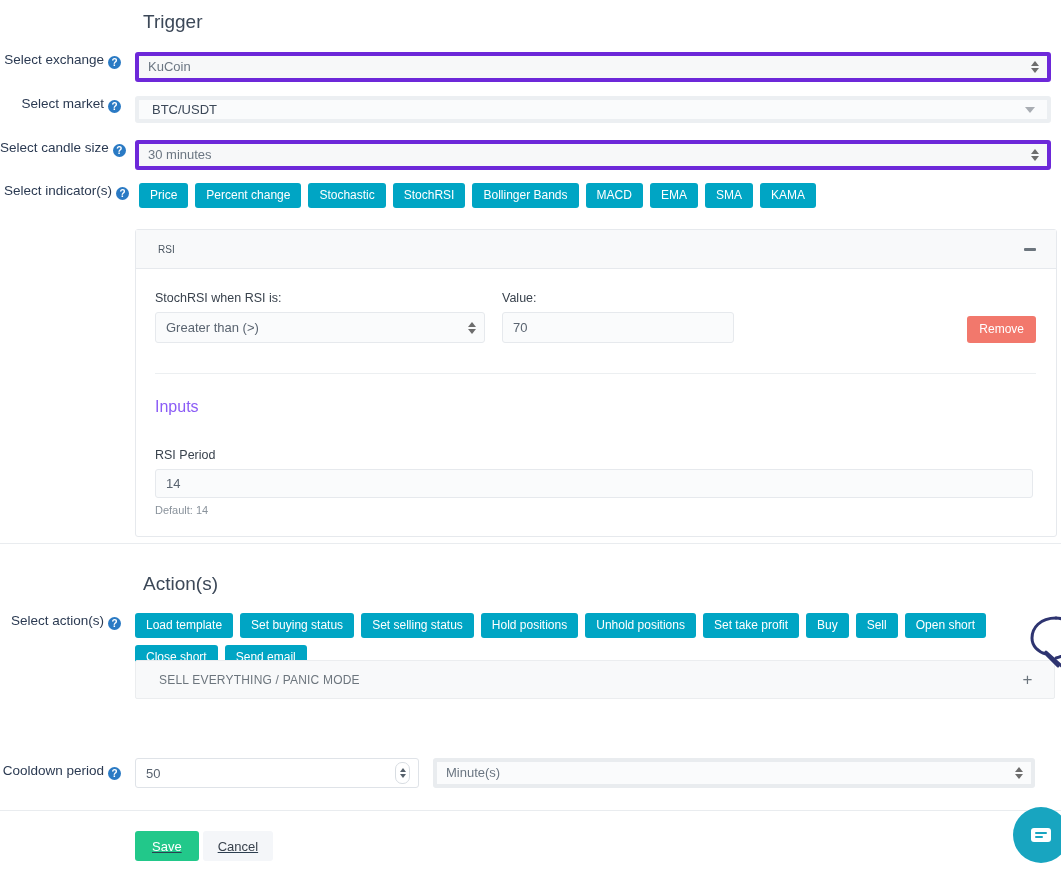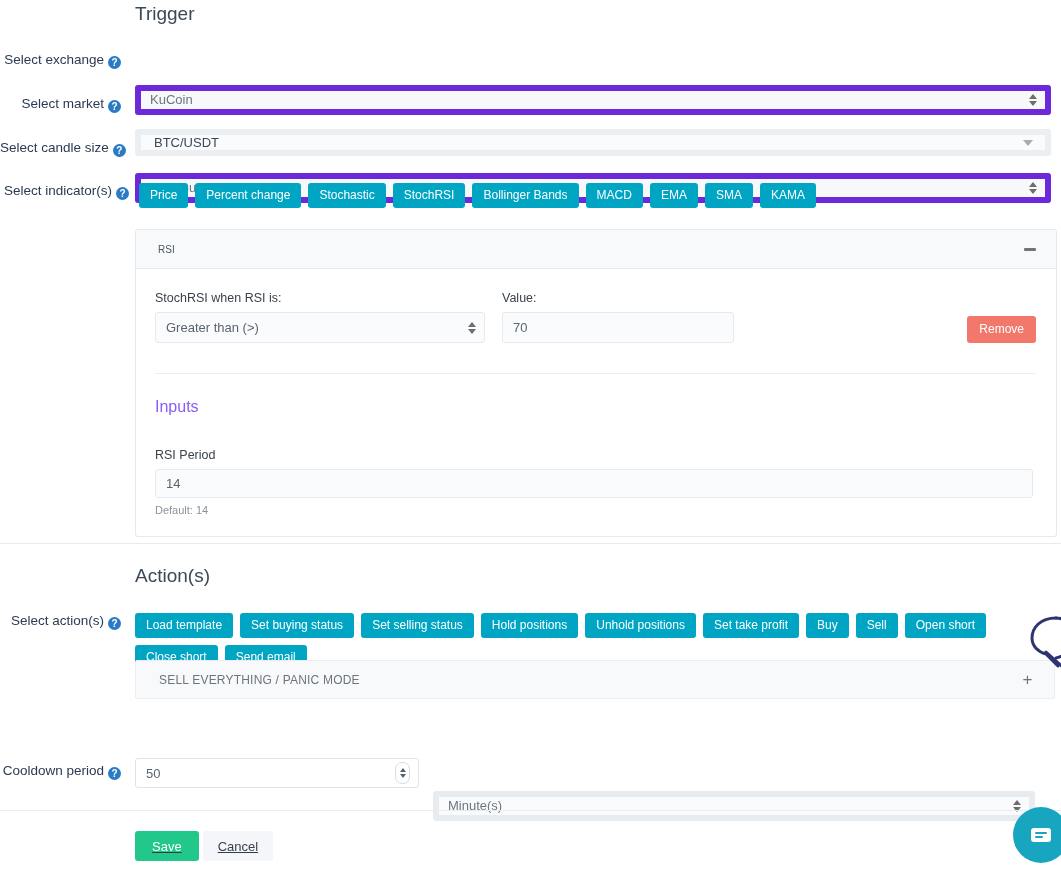--- a/index.html
+++ b/index.html
@@ -58,39 +58,38 @@
     margin-left: 4px;
     vertical-align: -2px;
     font-family: "Liberation Sans", sans-serif;
   }
 
   
   .section-title {
     font-size: 19px;
     color: #3c4858;
     font-weight: 400;
-    margin: 0;
+    margin: 8px;
     padding: 0;
   }
 
   
   .sel {
     box-sizing: border-box;
     width: 100%;
     height: 30px;
     background: #f7f8f9;
-    border: 6px solid #6d28d9;
+    border: 4px solid #6d28d9;
     border-radius: 3px;
     font-size: 13px;
     color: #6b7682;
     padding: 0 26px 1px 9px;
     display: flex;
     align-items: center;
     position: relative;
-    margin-top: 33px;
   }
   .sel.light {
     background: #fafbfc;
     border-color: #eceff2;
     color: #3c4858;
     padding-left: 13px;
   }
   .spinner-arrows {
     position: absolute;
     right: 8px;

